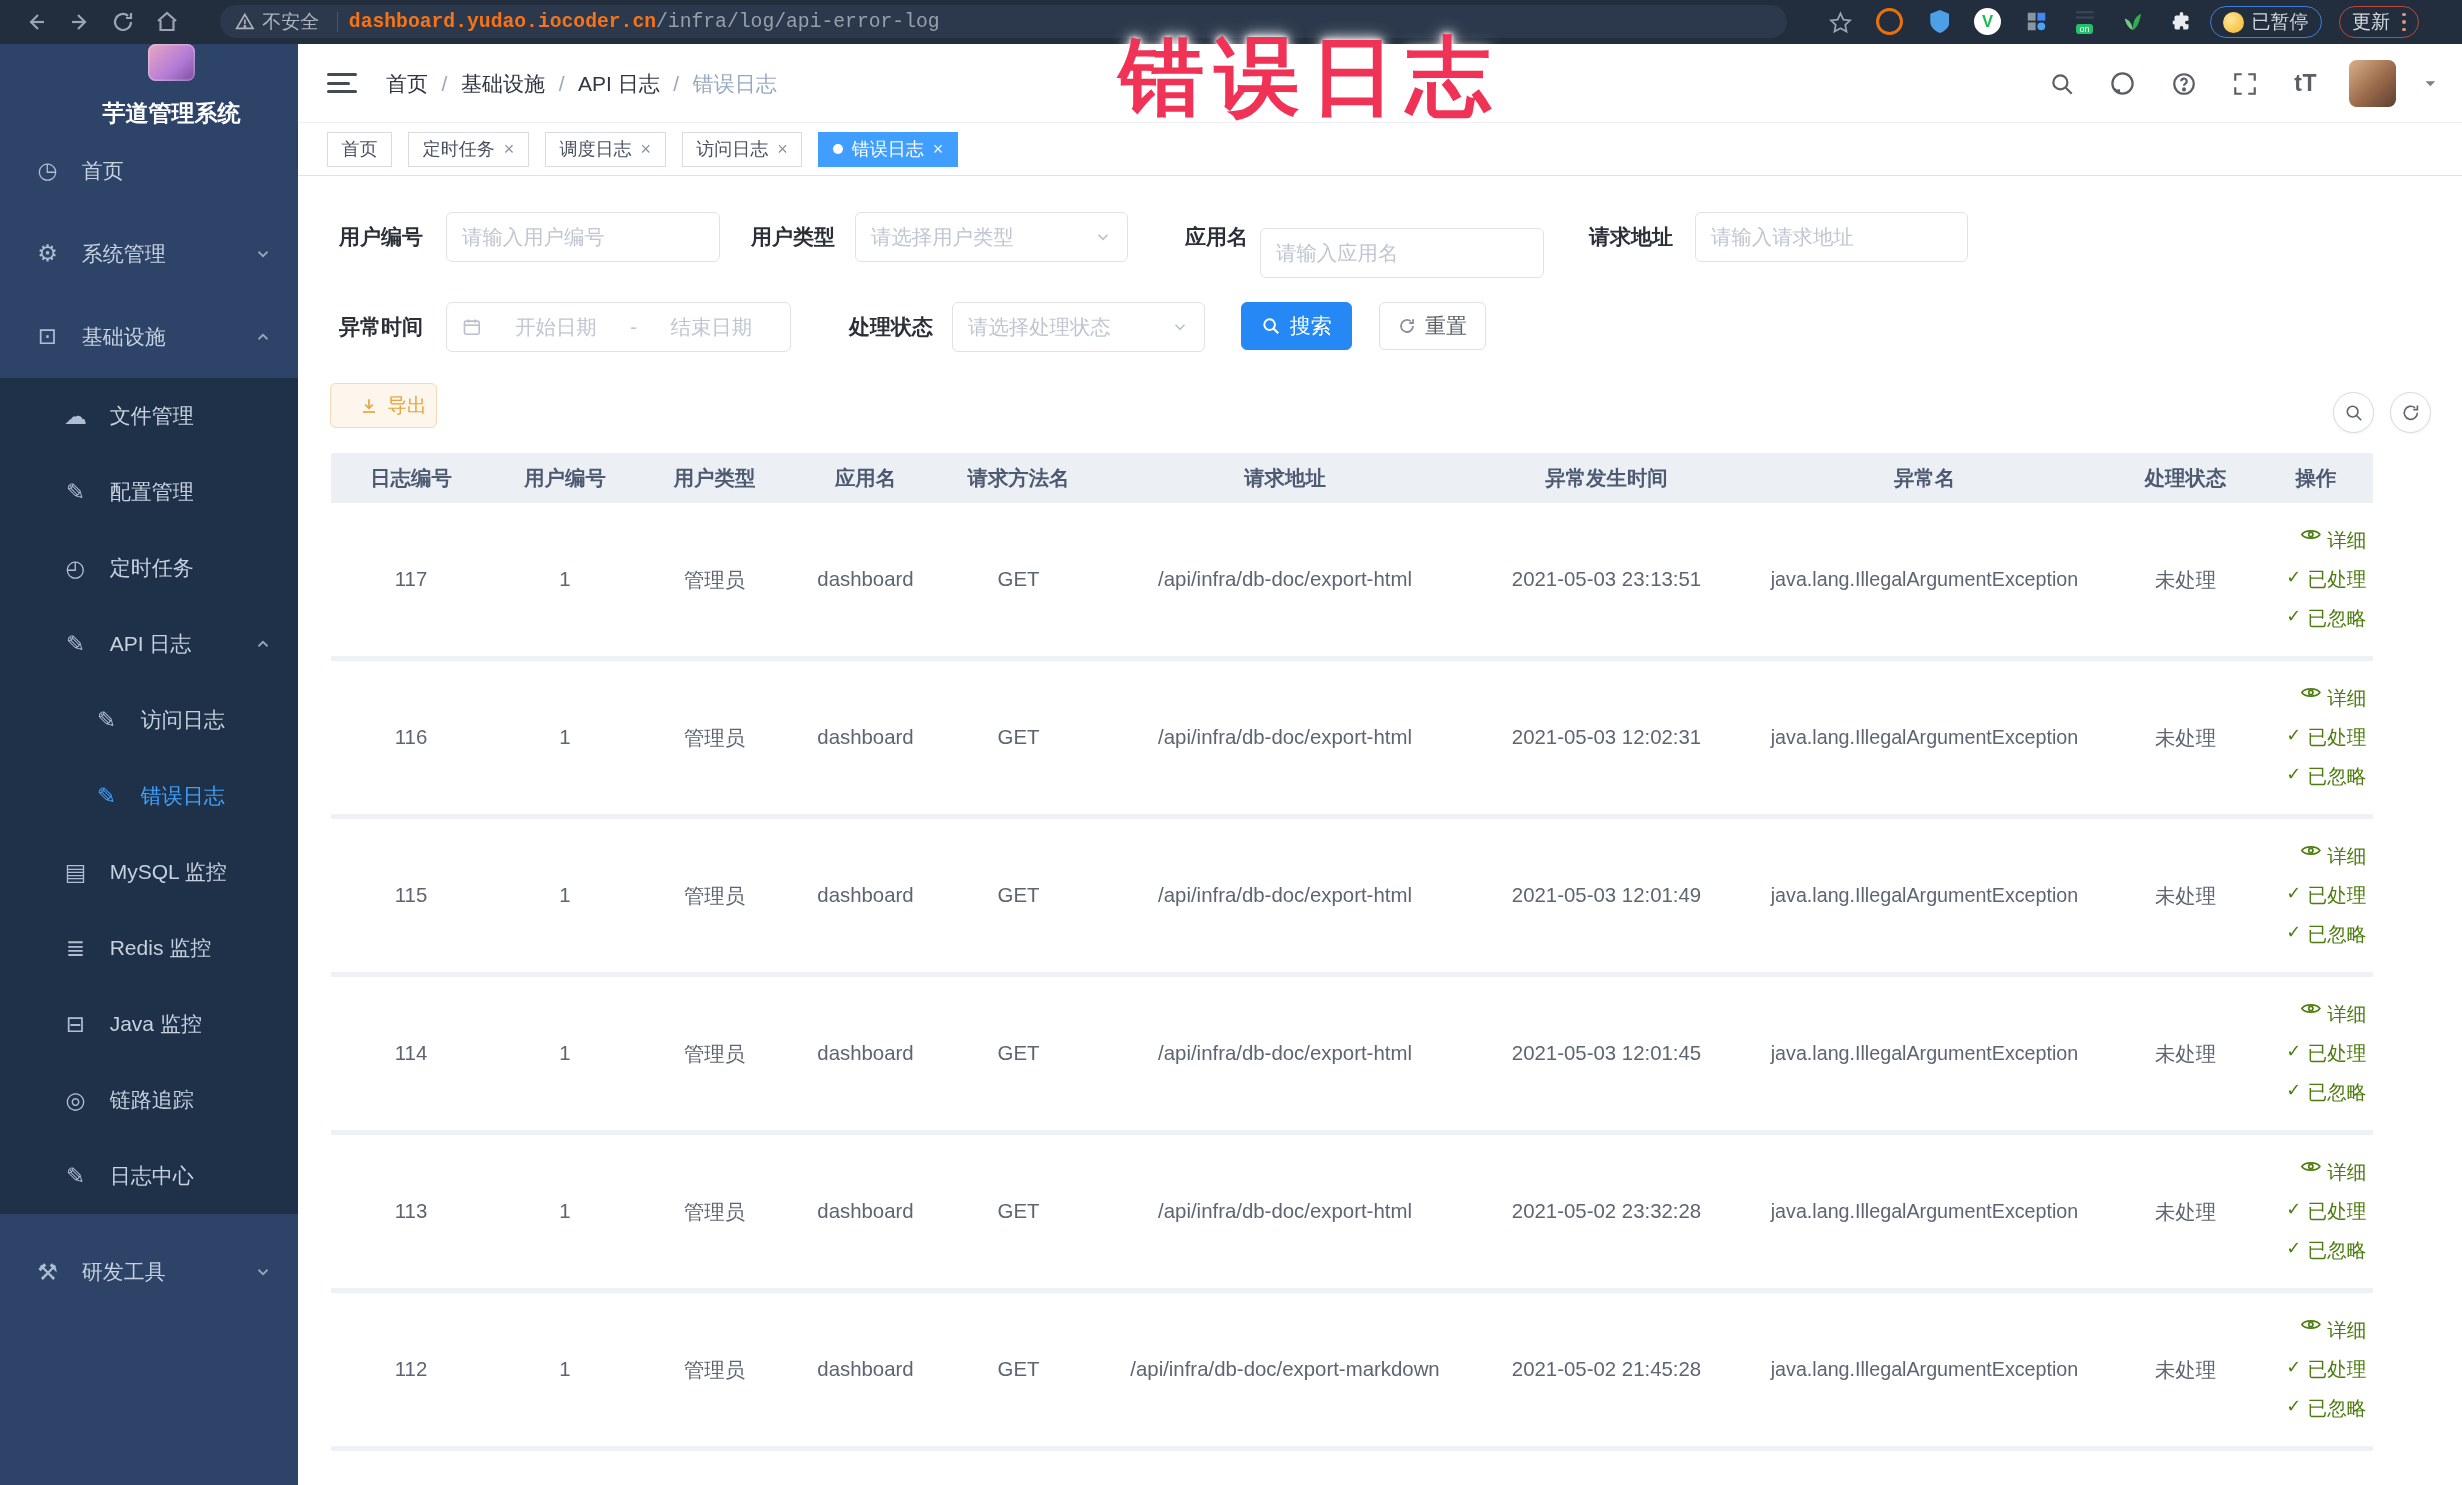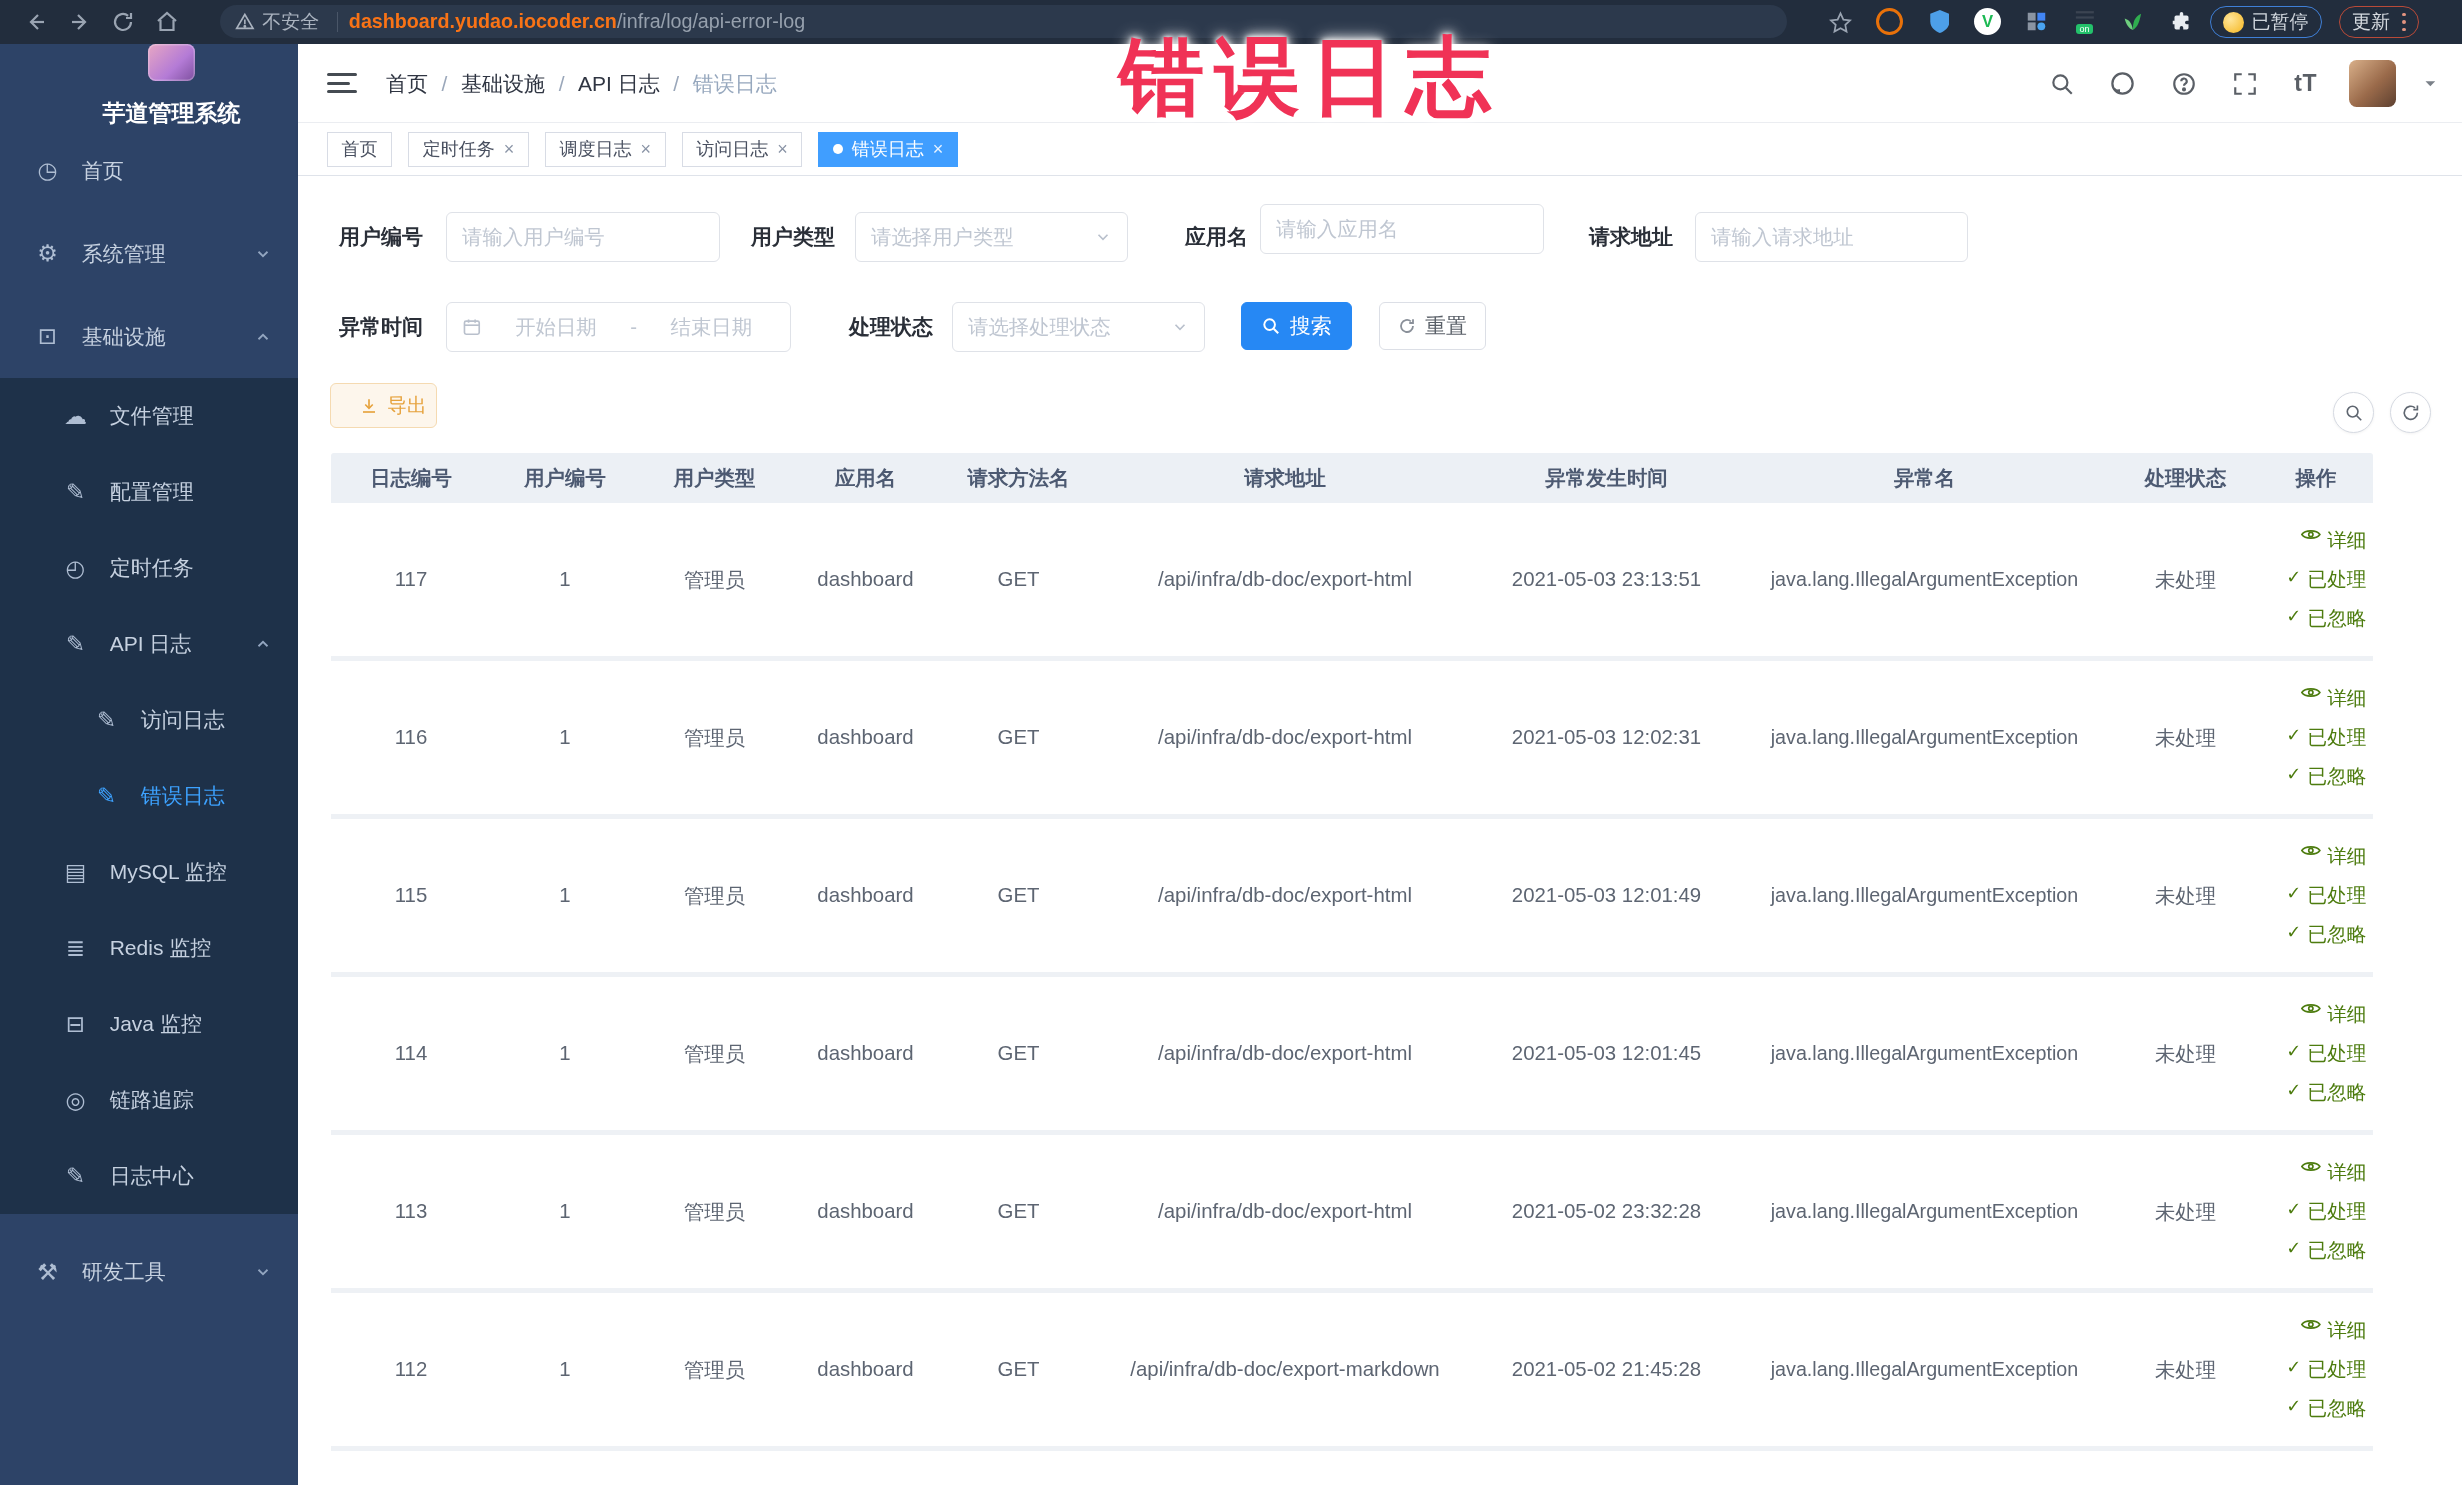--- a/index.html
+++ b/index.html
@@ -4,21 +4,21 @@
 <style>
   * { margin:0; padding:0; box-sizing:border-box; }
   html,body { width:2462px; height:1486px; overflow:hidden; background:#fff;
     font-family:"Liberation Sans","DejaVu Sans",sans-serif; }
   .screen { position:relative; width:2462px; height:1486px; }
 
   
   .browser { position:absolute; left:0; top:0; width:2462px; height:44px; background:#222d3d; display:flex; align-items:center; }
   .bicon { width:33px; height:33px; margin-left:10.6px; display:flex; align-items:center; justify-content:center; color:#9aa4b2; flex:0 0 auto; cursor:pointer; }
   .bicon svg { display:block; }
-  .urlbar { position:absolute; left:220px; top:5.3px; width:1567px; height:33px; background:#2c394c; border-radius:16.7px; display:flex; align-items:center; padding:8px 15px; }
+  .urlbar { position:absolute; left:220px; top:5.3px; width:1567px; height:33px; background:#2c394c; border-radius:16.7px; display:flex; align-items:center; padding:8px 15px;font-family:Liberation Mono, monospace; }
   .sec { display:flex; align-items:center; gap:7.6px; color:#aab3bf; font-size:19px; }
   .sec .div { width:0.8px; height:19.7px; background:#4a5668; margin:0 10.6px; }
   .host { color:#f97316; font-size:19.7px; font-weight:bold; }
   .path { color:#96a0ad; font-size:19.7px; }
   .ext { position:absolute; top:8.3px; width:27px; height:27px; border-radius:6px; display:flex; align-items:center; justify-content:center; font-size:13px; cursor:pointer; }
   .pill { position:absolute; top:6px; height:32px; border-radius:16px; display:flex; align-items:center; gap:7.6px; padding:0 12px; font-size:19px; color:#cfd5dc; cursor:pointer; }
   .pill.paused { left:2210px; border:1.5px solid #3f7fd6; }
   .pill.update { left:2339px; border:1.5px solid #b94a38; color:#d3d8de; }
   .dotmenu { display:flex; flex-direction:column; gap:3.8px; margin-left:4.5px; }
   .dotmenu i { width:3.8px; height:3.8px; border-radius:50%; background:#e2937f; }
@@ -383,21 +383,21 @@
         <div class="fbox" style="left:557px; top:36px; width:273px;">
           <span class="ph">请选择用户类型</span>
           <span class="chevd">
               <svg width="18" height="18" viewBox="0 0 24 24" fill="none" stroke="#b9c0cc" stroke-width="2.2">
                 <path d="M6 9 L12 15 L18 9"></path>
               </svg>
             </span>
         </div>
 
         <div class="flabel" style="left:877px; top:36px; width:73px;">应用名</div>
-        <div class="fbox" style="left:962px; top:28px; width:284px;">
+        <div class="fbox" style="left:962px; top:52px; width:284px;">
           <input placeholder="请输入应用名" style="">
         </div>
 
         <div class="flabel" style="left:1278px; top:36px; width:97px;">请求地址</div>
         <div class="fbox" style="left:1397px; top:36px; width:273px;">
           <input placeholder="请输入请求地址" style="">
         </div>
 
         <div class="flabel" style="left:30px; top:126px; width:95px;">异常时间</div>
         <div class="fbox" style="left:148px; top:126px; width:345px;">

